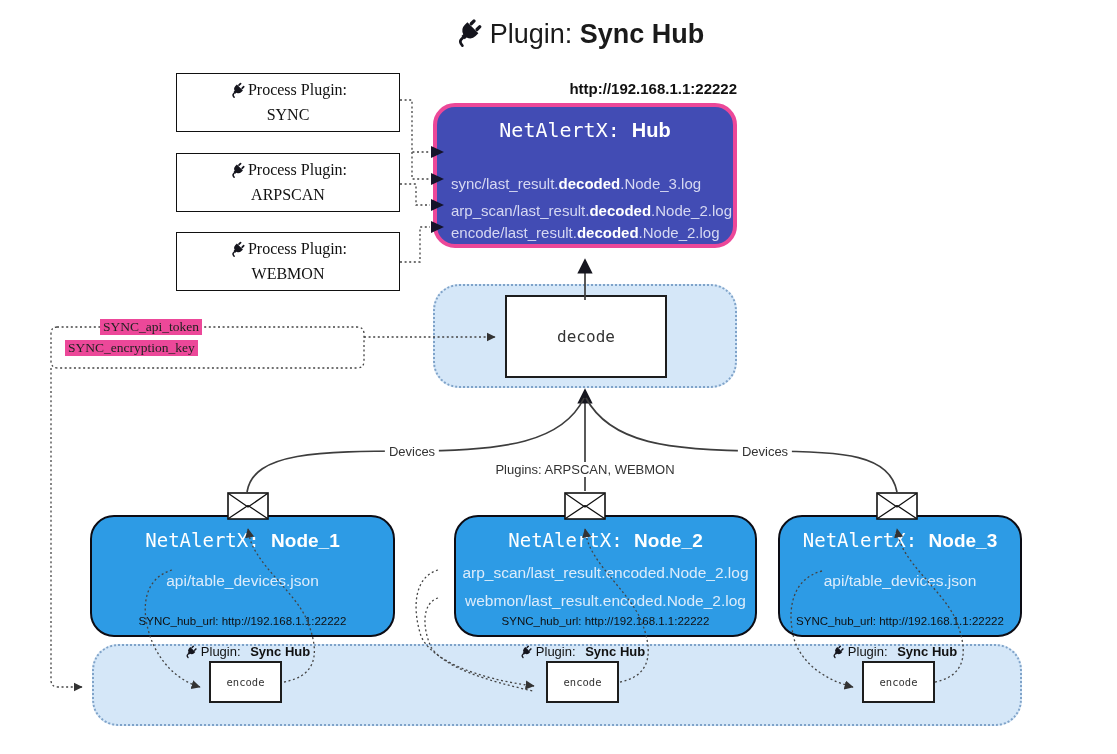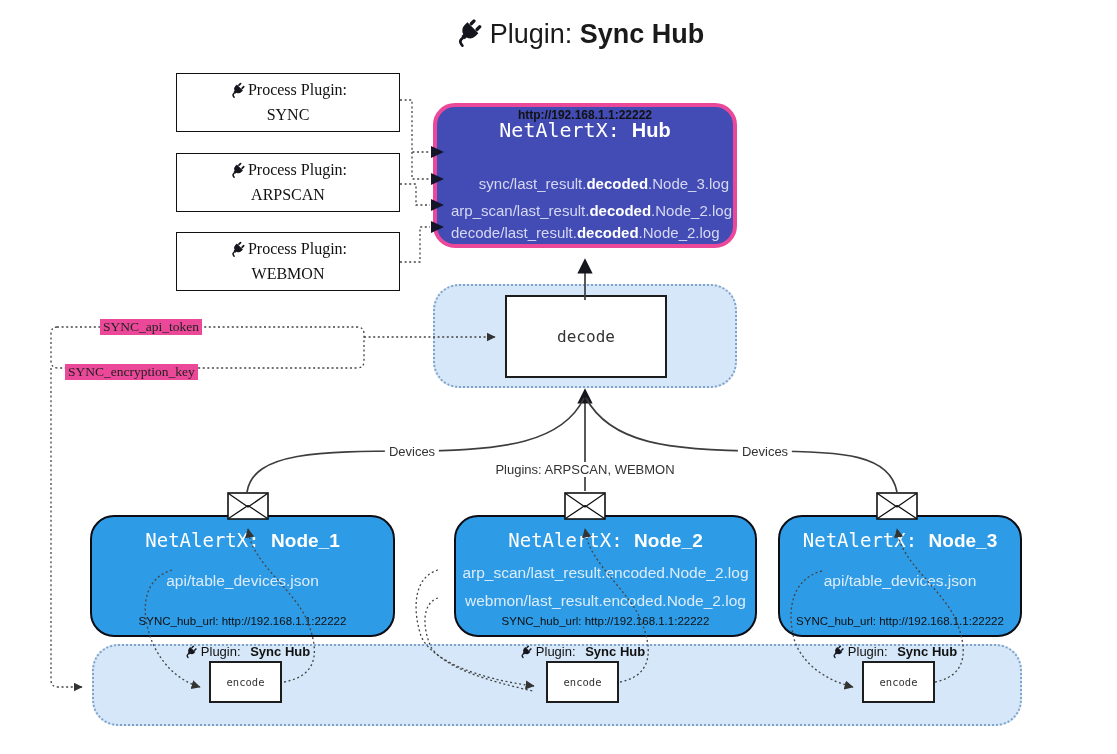--- a/index.html
+++ b/index.html
@@ -18,42 +18,42 @@
   .title b{font-weight:bold;}
 
   
   .pbox{left:176px;width:224px;height:59px;background:#fff;border:1.6px solid #111;
         display:flex;flex-direction:column;align-items:center;justify-content:center;
         font-family:Liberation Serif, serif;font-size:16px;color:#111;line-height:1.55;}
   .pbox .l1{display:flex;align-items:center;gap:2px;}
   .pbox .plug{width:17px;height:17px;}
 
   
-  .huburl{left:433px;width:304px;top:80px;text-align:center;font-size:12px;
-          font-weight:600;color:#111;margin-top:28px;}
+  .huburl{left:433px;width:304px;top:80px;text-align:right;font-size:15px;
+          font-weight:600;color:#111;}
   .hub{left:433px;top:103px;width:304px;height:145px;background:var(--hub_fill);
        border:4px solid #ec4899;border-radius:22px;color:#fff;}
   .hub-title{position:absolute;left:0;right:0;top:11px;text-align:center;font-size:20px;
        font-family:"DejaVu Sans Mono",monospace;color:#fff;}
   .hub-title b{font-family:"Liberation Sans",sans-serif;font-weight:bold;}
   .hub-line{position:absolute;left:14px;right:4px;font-size:15px;color:#d6d8f2;white-space:nowrap;}
   .hub-line b{color:#fff;font-weight:bold;}
-  .hl1{top:41px;} .hl2{top:68px;text-align:right;} .hl3{top:95px;} .hl4{top:117px;}
+  .hl1{top:41px;} .hl2{top:68px;} .hl3{top:95px;} .hl4{top:117px;}
 
   
   .decode-wrap{left:433px;top:284px;width:304px;height:104px;background:var(--panel_fill);
        border:2px dotted var(--panel_border);border-radius:26px;}
   .proc-box{background:#fff;border:2px solid #1d1d1d;display:flex;align-items:center;
        justify-content:center;font-family:"DejaVu Sans Mono",monospace;color:#333;}
   .decode-box{left:505px;top:295px;width:162px;height:83px;font-size:16px;}
 
   
   .tok{background:#ec4899;font-size:13.5px;color:#222;padding:0 3px;white-space:nowrap;font-family:Liberation Serif, serif;}
   .tok-api{left:100px;top:319px;}
-  .tok-key{left:65px;top:364px;}
+  .tok-key{left:65px;top:340px;}
 
   
   .edge-label{background:#fff;font-size:13px;color:#333;padding:0 4px;white-space:nowrap;
       transform:translateX(-50%);}
   .dev-l{left:412px;top:444px;} .dev-r{left:765px;top:444px;} .plg{left:585px;top:462px;}
 
   
   .node{top:515px;height:122px;background:var(--node_fill);border:2px solid #0c0c14;
         border-radius:24px;color:#fff;}
   .node1{left:90px;width:305px;} .node2{left:432px;width:303px;margin-left:22px;} .node3{left:778px;width:244px;}
@@ -139,21 +139,21 @@
         <span>Process Plugin:</span>
       </span>
     <span>WEBMON</span>
   </div>
 
   <div class="abs huburl z6">http://192.168.1.1:22222</div>
   <div class="abs hub z2">
     <div class="hub-title"><span>NetAlertX:</span> <b>Hub</b></div>
     <div class="hub-line hl2"><span>sync/last_result.</span><b>decoded</b><span>.Node_3.log</span></div>
     <div class="hub-line hl3"><span>arp_scan/last_result.</span><b>decoded</b><span>.Node_2.log</span></div>
-    <div class="hub-line hl4"><span>decode/last_result.</span><b>decoded</b><span>.Node_2.log</span></div>
+    <div class="hub-line hl4"><span>encode/last_result.</span><b>decoded</b><span>.Node_2.log</span></div>
   </div>
 
   <div class="abs decode-wrap z2"></div>
   <div class="abs proc-box decode-box z4">decode</div>
 
   <div class="abs tok tok-api z6">SYNC_api_token</div>
   <div class="abs tok tok-key z6">SYNC_encryption_key</div>
 
   <div class="abs node node1 z2">
     <div class="node-title"><span>NetAlertX:</span> <b>Node_1</b></div>

